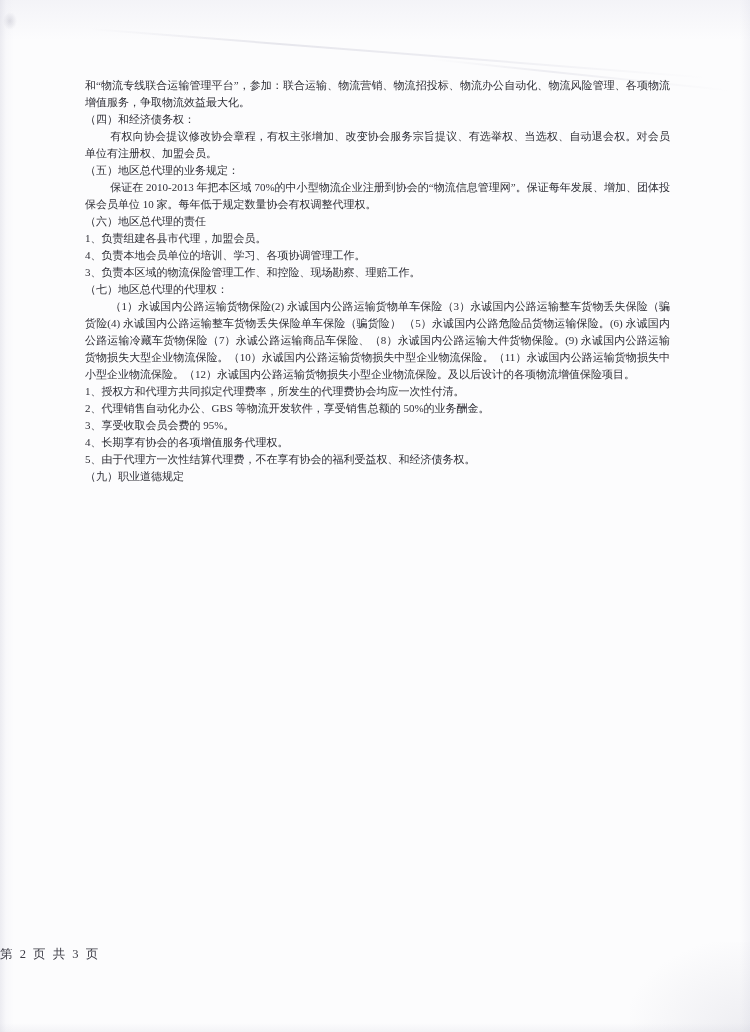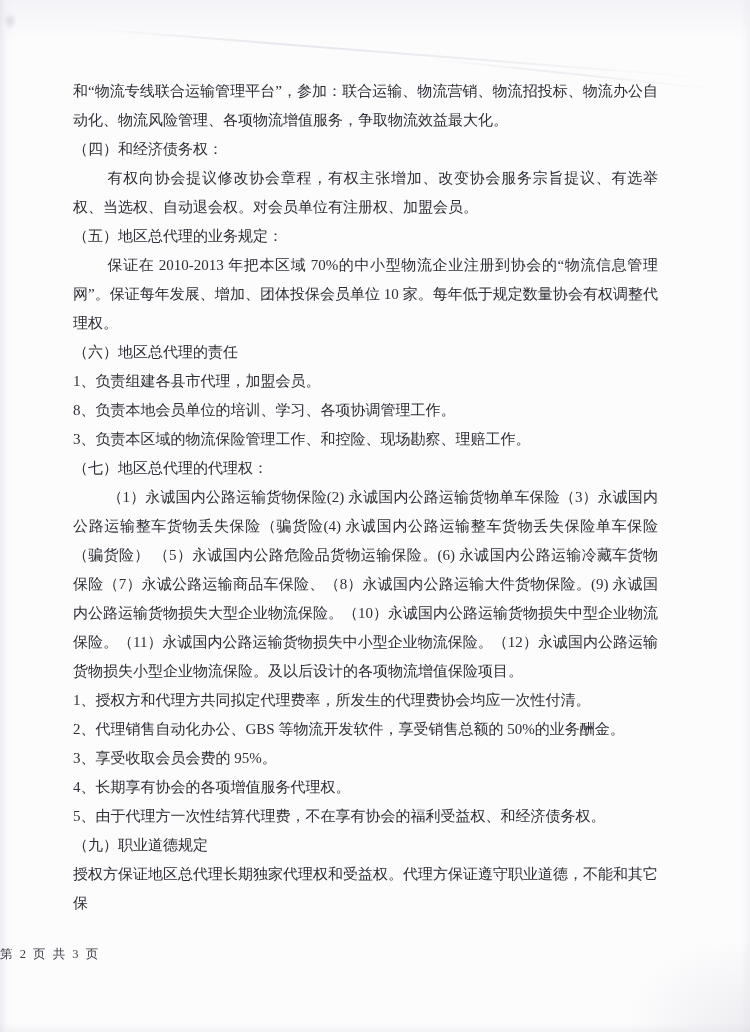--- a/index.html
+++ b/index.html
@@ -38,24 +38,24 @@
     left: 3px; top: 12px; width: 14px; height: 18px;
     background: radial-gradient(ellipse at center, rgba(150,150,168,0.28), rgba(255,255,255,0) 70%);
   }
   .corner-shade {
     position: absolute;
     right: 0; bottom: 0; width: 120px; height: 90px;
     background: radial-gradient(ellipse at bottom right, rgba(185,185,200,0.22), rgba(255,255,255,0) 75%);
   }
   .doc-content {
     position: absolute;
-    left: 73px; top: 77px; width: 585px;
+    left: 85px; top: 77px; width: 585px;
     color: #2e2e36;
-    font-size: 15px;
-    line-height: 29px;
+    font-size: 11px;
+    line-height: 17px;
     text-align: justify;
   }
   .doc-content p { margin: 0; }
   .doc-content p.indent { text-indent: 2.3em; }
   .page-footer {
     position: absolute;
     left: 0; top: 946px; width: 690px;
     text-align: left;
     color: #3a3a44;
     font-size: 12.5px;
@@ -72,27 +72,26 @@
   <div class="corner-shade"></div>
 
   <div class="doc-content">
     <p>和“物流专线联合运输管理平台”，参加：联合运输、物流营销、物流招投标、物流办公自动化、物流风险管理、各项物流增值服务，争取物流效益最大化。</p>
     <p>（四）和经济债务权：</p>
     <p class="indent">有权向协会提议修改协会章程，有权主张增加、改变协会服务宗旨提议、有选举权、当选权、自动退会权。对会员单位有注册权、加盟会员。</p>
     <p>（五）地区总代理的业务规定：</p>
     <p class="indent">保证在 2010-2013 年把本区域 70%的中小型物流企业注册到协会的“物流信息管理网”。保证每年发展、增加、团体投保会员单位 10 家。每年低于规定数量协会有权调整代理权。</p>
     <p>（六）地区总代理的责任</p>
     <p>1、负责组建各县市代理，加盟会员。</p>
-    <p>8、负责本地会员单位的培训、学习、各项协调管理工作。</p>
+    <p>4、负责本地会员单位的培训、学习、各项协调管理工作。</p>
     <p>3、负责本区域的物流保险管理工作、和控险、现场勘察、理赔工作。</p>
     <p>（七）地区总代理的代理权：</p>
     <p class="indent">（1）永诚国内公路运输货物保险(2) 永诚国内公路运输货物单车保险（3）永诚国内公路运输整车货物丢失保险（骗货险(4) 永诚国内公路运输整车货物丢失保险单车保险（骗货险） （5）永诚国内公路危险品货物运输保险。(6) 永诚国内公路运输冷藏车货物保险（7）永诚公路运输商品车保险、（8）永诚国内公路运输大件货物保险。(9) 永诚国内公路运输货物损失大型企业物流保险。（10）永诚国内公路运输货物损失中型企业物流保险。（11）永诚国内公路运输货物损失中小型企业物流保险。（12）永诚国内公路运输货物损失小型企业物流保险。及以后设计的各项物流增值保险项目。</p>
     <p>1、授权方和代理方共同拟定代理费率，所发生的代理费协会均应一次性付清。</p>
     <p>2、代理销售自动化办公、GBS 等物流开发软件，享受销售总额的 50%的业务酬金。</p>
     <p>3、享受收取会员会费的 95%。</p>
     <p>4、长期享有协会的各项增值服务代理权。</p>
     <p>5、由于代理方一次性结算代理费，不在享有协会的福利受益权、和经济债务权。</p>
     <p>（九）职业道德规定</p>
-    <p>授权方保证地区总代理长期独家代理权和受益权。代理方保证遵守职业道德，不能和其它保</p>
   </div>
 
   <div class="page-footer">第 2 页 共 3 页</div>
 </div>
 
 </body></html>

